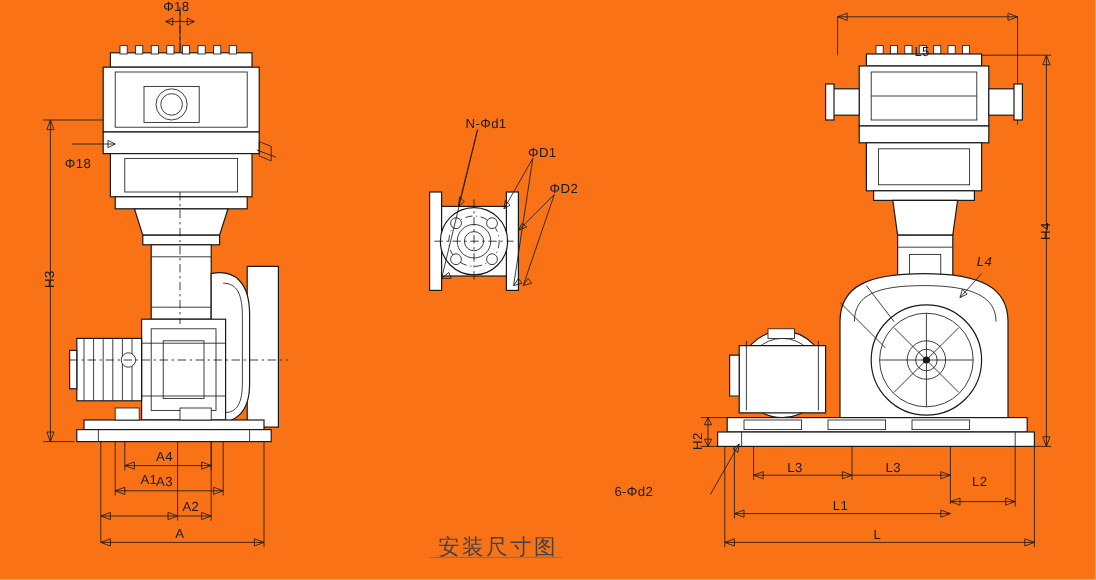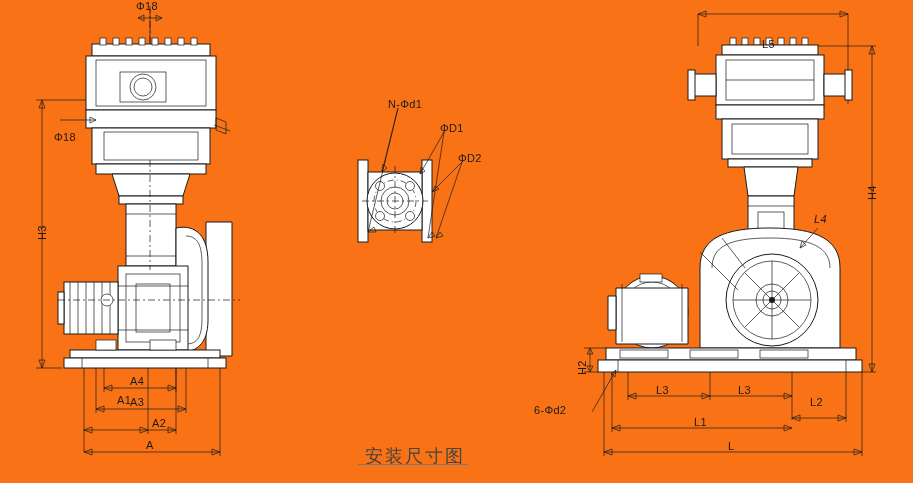--- a/index.html
+++ b/index.html
@@ -264,21 +264,21 @@
   <div class="lbl" style="left:146px;top:439px;">A</div>
 
   <div class="lbl" style="left:388px;top:98px;">N-Φd1</div>
   <div class="lbl" style="left:440px;top:122px;">ΦD1</div>
   <div class="lbl" style="left:458px;top:152px;text-align:right;">ΦD2</div>
 
   <div class="lbl" style="left:762px;top:2px;margin-top:36px;">L5</div>
   <div class="lbl vert" style="left:866px;top:200px;">H4</div>
   <div class="lbl" style="left:814px;top:213px;font-style:italic;">L4</div>
   <div class="lbl vert" style="left:576px;top:375px;">H2</div>
-  <div class="lbl" style="left:534px;top:404px;text-align:right;">6-Φd2</div>
+  <div class="lbl" style="left:512px;top:404px;text-align:right;">6-Φd2</div>
   <div class="lbl" style="left:656px;top:384px;">L3</div>
   <div class="lbl" style="left:738px;top:384px;">L3</div>
   <div class="lbl" style="left:810px;top:396px;">L2</div>
   <div class="lbl" style="left:694px;top:416px;">L1</div>
   <div class="lbl" style="left:728px;top:440px;">L</div>
 
   <div class="lbl cn" style="left:365px;top:444px;">安装尺寸图</div>
   <div class="caption-line" style="left:358px;top:464px;width:110px;"></div>
 
 </div>

